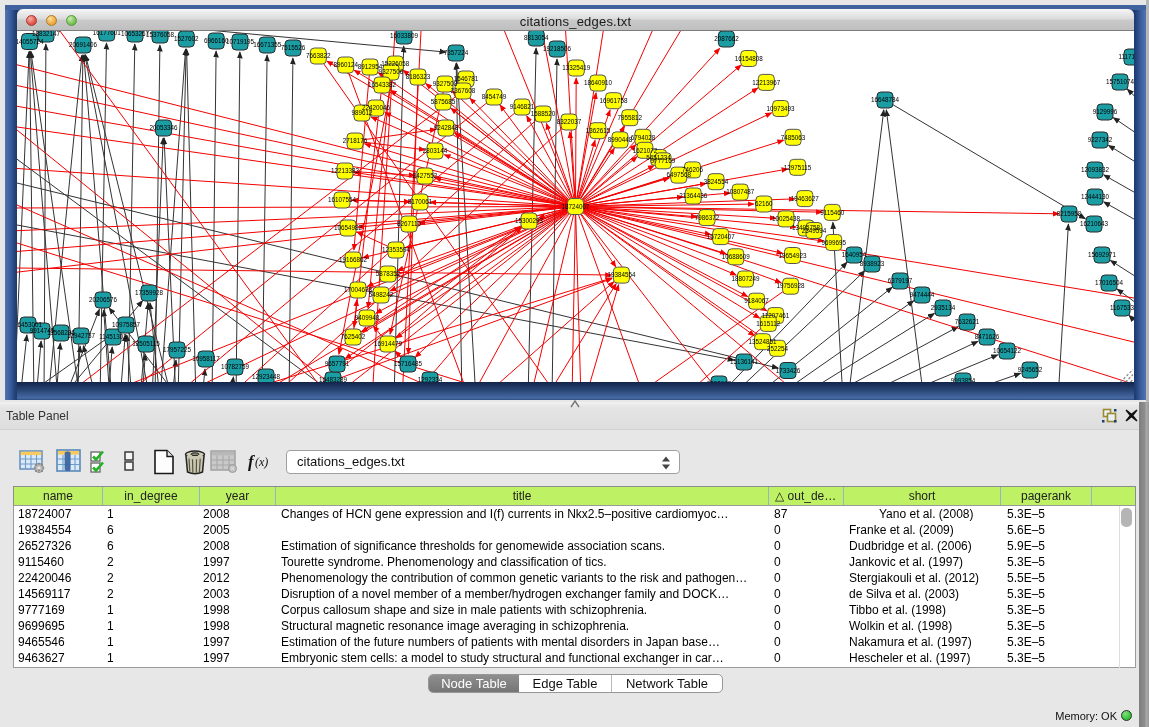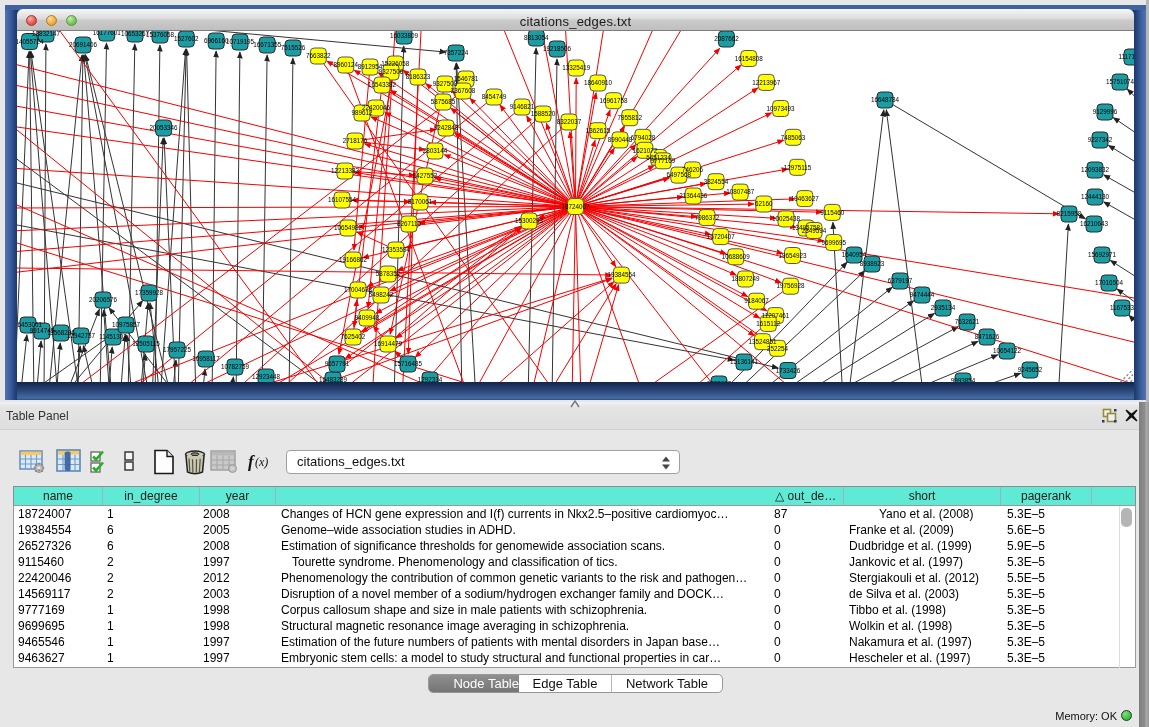--- a/index.html
+++ b/index.html
@@ -19,33 +19,33 @@
 #tpanel{position:absolute;left:0;top:402px;width:1139px;height:325px;background:#e7e7e7}
 #tphead{position:absolute;left:0;top:0;width:100%;height:28px;
 background:linear-gradient(180deg,#f2f2f2 0,#e4e4e4 20%,#dedede 100%);border-bottom:1px solid #d0d0d0}
 #tphead .lbl{position:absolute;left:6px;top:7px;font-size:12px;color:#333}
 #rightstrip{position:absolute;left:1139px;top:402px;width:10px;height:325px;
 background:linear-gradient(90deg,#7e7e7e 0,#8d8d8d 55%,#a9a9a9 75%,#989898 100%)}
 #topgut{position:absolute;left:1146px;top:0;width:3px;height:402px;background:#b4b8b4}
 #dropdown{position:absolute;left:286px;top:450px;width:394px;height:24px;background:#fff;
 border:1px solid #a0a0a0;border-radius:4px;font-size:13px;color:#111;line-height:22px;padding-left:10px}
 .icon{position:absolute;top:449px}
-#thead{position:absolute;left:13px;top:486px;width:1123px;height:20px;background:#5eead4;
+#thead{position:absolute;left:13px;top:486px;width:1123px;height:20px;background:#bef264;
 border:1px solid #8c8c8c;border-bottom:1px solid #9a9a9a}
 .hcell{position:absolute;top:0;height:18px;border-right:1px solid #94b4c8;font-size:12px;
 color:#222;text-align:center;line-height:18px;overflow:hidden}
 #tbody{position:absolute;left:13px;top:506px;width:1123px;height:162px;background:#fff;
 border-left:1px solid #9a9a9a;border-right:1px solid #9a9a9a;border-bottom:1px solid #9a9a9a}
 .trow{position:absolute;left:0;width:1149px;height:16px;font-size:12px;color:#000}
 .trow span{position:absolute;top:0;white-space:nowrap;line-height:16px}
 #sbar{position:absolute;left:1121px;top:508px;width:11px;height:19px;background:#b5b5b5;border-radius:5px}
 #tabs{position:absolute;left:428px;top:674px;width:295px;height:19px;background:#fff;
 border:1px solid #979797;border-radius:5px;font-size:13px}
 #seg1{position:absolute;left:0;top:0;width:90px;height:17px;border-radius:4px 0 0 4px;
-background:linear-gradient(180deg,#8f8f8f 0,#757575 100%);color:#fff;text-align:right;line-height:17px}
+background:linear-gradient(180deg,#8f8f8f 0,#757575 100%);color:#fff;text-align:center;line-height:17px}
 #seg2{position:absolute;left:90px;top:0;width:93px;height:17px;color:#111;text-align:center;line-height:17px;border-right:1px solid #b9b9b9}
 #seg3{position:absolute;left:183px;top:0;width:110px;height:17px;color:#111;text-align:center;line-height:17px}
 #mem{position:absolute;left:0;top:707px;width:1139px;height:20px;font-size:11px;color:#111}
 #mem .t{position:absolute;right:22px;top:3px}
 #mem .dot{position:absolute;left:1121px;top:3px;width:11px;height:11px;border-radius:50%;
 background:radial-gradient(circle at 35% 30%,#7fe07f 0,#2fbf2f 70%);border:1.5px solid #2e2e2e}
 </style></head>
 <body>
 <div id="frame"></div>
 <div id="macwin">
@@ -634,75 +634,75 @@
 <div id="dropdown">citations_edges.txt
  <svg width="10" height="14" style="position:absolute;right:8px;top:5px" viewBox="0 0 10 14">
    <path d="M5,0.5 L9,5.5 L1,5.5 z" fill="#444"></path>
       <path d="M5,13.5 L9,8.5 L1,8.5 z" fill="#444"></path>
  </svg>
 </div>
 <div id="thead">
   <div class="hcell" style="left:0;width:89px">name</div>
   <div class="hcell" style="left:89px;width:97px">in_degree</div>
   <div class="hcell" style="left:186px;width:76px">year</div>
+  <div class="hcell" style="left:262px;width:493px">title</div>
   <div class="hcell" style="left:755px;width:75px;text-align:left;padding-left:6px">△ out_de…</div>
   <div class="hcell" style="left:830px;width:157px">short</div>
   <div class="hcell" style="left:987px;width:91px">pagerank</div>
 </div>
 <div id="tbody"></div>
 <div class="trow" style="top:506px">
     <span style="left:18px">18724007</span>
     <span style="left:107px">1</span>
     <span style="left:203px">2008</span>
     <span style="left:281px">Changes of HCN gene expression and I(f) currents in Nkx2.5–positive cardiomyoc…</span>
     <span style="left:774px">87</span>
     <span style="left:879px">Yano et al. (2008)</span>
     <span style="left:1007px">5.3E–5</span>
   </div>
 <div class="trow" style="top:522px">
     <span style="left:18px">19384554</span>
     <span style="left:107px">6</span>
     <span style="left:203px">2005</span>
-    <span style="left:281px">Genome–wide association studies in ADHD.</span>
     <span style="left:774px">0</span>
     <span style="left:849px">Franke et al. (2009)</span>
     <span style="left:1007px">5.6E–5</span>
   </div>
 <div class="trow" style="top:538px">
     <span style="left:18px">26527326</span>
     <span style="left:107px">6</span>
     <span style="left:203px">2008</span>
     <span style="left:281px">Estimation of significance thresholds for genomewide association scans.</span>
     <span style="left:774px">0</span>
-    <span style="left:849px">Dudbridge et al. (1999)</span>
+    <span style="left:849px">Dudbridge et al. (2006)</span>
     <span style="left:1007px">5.9E–5</span>
   </div>
 <div class="trow" style="top:554px">
     <span style="left:18px">9115460</span>
     <span style="left:107px">2</span>
     <span style="left:203px">1997</span>
-    <span style="left:292px">Tourette syndrome. Phenomenology and classification of tics.</span>
+    <span style="left:281px">Tourette syndrome. Phenomenology and classification of tics.</span>
     <span style="left:774px">0</span>
     <span style="left:849px">Jankovic et al. (1997)</span>
     <span style="left:1007px">5.3E–5</span>
   </div>
 <div class="trow" style="top:570px">
     <span style="left:18px">22420046</span>
     <span style="left:107px">2</span>
     <span style="left:203px">2012</span>
     <span style="left:281px">Phenomenology the contribution of common genetic variants to the risk and pathogen…</span>
     <span style="left:774px">0</span>
     <span style="left:849px">Stergiakouli et al. (2012)</span>
     <span style="left:1007px">5.5E–5</span>
   </div>
 <div class="trow" style="top:586px">
     <span style="left:18px">14569117</span>
     <span style="left:107px">2</span>
     <span style="left:203px">2003</span>
-    <span style="left:281px">Disruption of a novel member of a sodium/hydrogen exchanger family and DOCK…</span>
+    <span style="left:281px">Disruption of a novel member of a member/hydrogen exchanger family and DOCK…</span>
     <span style="left:774px">0</span>
     <span style="left:849px">de Silva et al. (2003)</span>
     <span style="left:1007px">5.3E–5</span>
   </div>
 <div class="trow" style="top:602px">
     <span style="left:18px">9777169</span>
     <span style="left:107px">1</span>
     <span style="left:203px">1998</span>
     <span style="left:281px">Corpus callosum shape and size in male patients with schizophrenia.</span>
     <span style="left:774px">0</span>
@@ -724,21 +724,21 @@
     <span style="left:203px">1997</span>
     <span style="left:281px">Estimation of the future numbers of patients with mental disorders in Japan base…</span>
     <span style="left:774px">0</span>
     <span style="left:849px">Nakamura et al. (1997)</span>
     <span style="left:1007px">5.3E–5</span>
   </div>
 <div class="trow" style="top:650px">
     <span style="left:18px">9463627</span>
     <span style="left:107px">1</span>
     <span style="left:203px">1997</span>
-    <span style="left:281px">Embryonic stem cells: a model to study structural and functional properties in car…</span>
+    <span style="left:281px">Embryonic stem cells: a model to study structural and functional exchanger in car…</span>
     <span style="left:774px">0</span>
     <span style="left:849px">Hescheler et al. (1997)</span>
     <span style="left:1007px">5.3E–5</span>
   </div>
 <div style="position:absolute;left:1119px;top:506px;width:1px;height:162px;background:#ddd"></div>
 <div id="sbar"></div>
 <svg width="12" height="8" style="position:absolute;left:569px;top:400px" viewBox="0 0 12 8">
  <path d="M2,7 L6,1 L10,7" fill="none" stroke="#777" stroke-width="1.4"></path>
 </svg>
 <div id="tabs">

